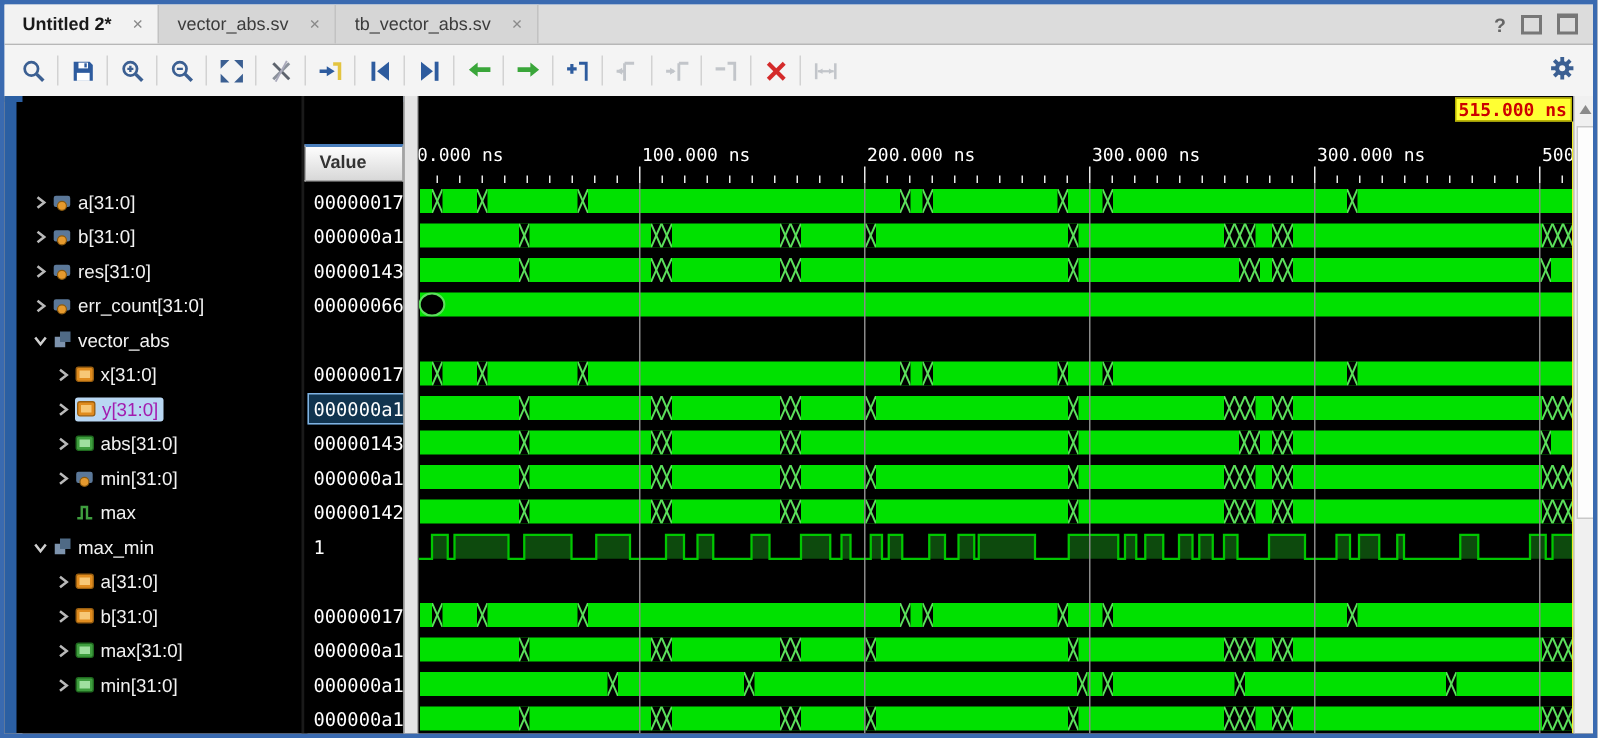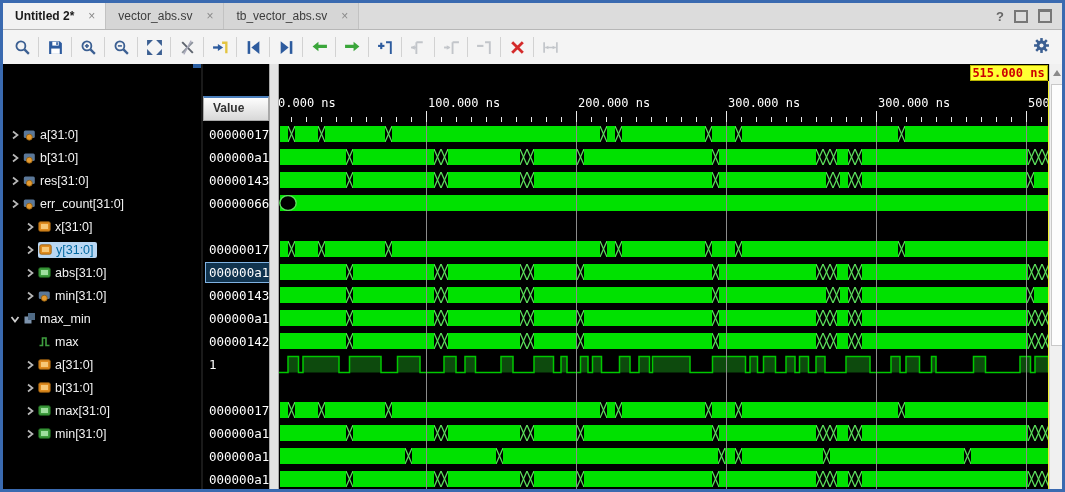--- a/index.html
+++ b/index.html
@@ -18,32 +18,32 @@
   .tbtn{width:26px;height:26px;display:flex;align-items:center;justify-content:center;}
   .tbtn svg{width:17px;height:17px;}
   .tbtn.disabled{opacity:.55;}
   .tsep{width:1px;height:20px;background:#d2d2d2;margin:0 3px;}
   #gear{position:absolute;right:10px;top:31px;width:22px;height:22px;}
   
   #content{position:absolute;left:0;top:61px;right:0;bottom:0;background:#000;}
   #left-strip{position:absolute;left:0;top:0;width:8px;bottom:0;background:#2b5fa3;}
   #panel-accent{position:absolute;left:0;top:0;width:273px;height:4px;background:#2b5fa3;}
   .panel-head{position:absolute;height:25px;top:32px;background:linear-gradient(#fdfdfd,#d8d8d8);border:1px solid #a9a9a9;border-top:2px solid #4a7ebb;box-sizing:border-box;font-size:12px;font-weight:bold;color:#333;line-height:21px;padding-left:9px;}
-  #names-panel{position:absolute;left:0;top:0;width:190px;bottom:0;background:#000;overflow:hidden;}
+  #names-panel{position:absolute;left:12px;top:0;width:190px;bottom:0;background:#000;overflow:hidden;}
   #values-panel{position:absolute;left:200px;top:0;width:66px;bottom:0;background:#000;overflow:hidden;}
   #names-head{left:8px;width:190px;}
   #values-head{left:200px;width:66px;}
   #panel-gap{position:absolute;left:198px;top:0;width:2px;bottom:0;background:#1a1a1a;}
   .rows{position:absolute;left:0;right:0;top:59px;}
   .trow{height:23px;display:flex;align-items:center;font-size:12.5px;color:#f2f2f2;white-space:nowrap;}
   .chev{width:12px;height:12px;flex:0 0 12px;margin-right:2px;}
   .sicon{width:13px;height:13px;flex:0 0 13px;margin-right:4px;}
   .sicon svg,.chev svg{width:100%;height:100%;display:block;}
   .selwrap{display:flex;align-items:center;background:#b9d7f3;border-radius:2px;padding:1px 3px 1px 1px;color:#111;}
-  .selwrap .nm{color:#0369a1;}
+  .selwrap .nm{color:#a21caf;}
   .vrow{height:23px;line-height:23px;font-family:"DejaVu Sans Mono",monospace;font-size:12.5px;color:#fff;padding-left:6px;}
   .vsel{display:inline-block;line-height:19px;height:19px;margin-top:1px;padding:0 3px;margin-left:-4px;background:#11344f;border:1px solid #7fb2e2;color:#fff;}
   
   #splitter{position:absolute;left:266px;top:0;width:10px;bottom:0;background:#e4e4e4;border-left:1px solid #aaa;border-right:1px solid #aaa;box-sizing:border-box;}
   
   #wave{position:absolute;left:276px;top:0;width:770px;bottom:0;background:#000;overflow:hidden;}
   #badge{position:absolute;top:1px;height:16px;width:78px;background:#ffff33;border:1px solid #b9b400;box-sizing:border-box;color:#cc0000;font-family:"DejaVu Sans Mono",monospace;font-size:12px;font-weight:bold;text-align:center;line-height:14px;}
   #ruler{position:absolute;left:0;top:26px;width:100%;height:32px;}
   .tick{position:absolute;bottom:0;width:1px;background:#e8e8e8;}
   .tlabel{position:absolute;top:6px;color:#fff;font-family:"DejaVu Sans Mono",monospace;font-size:12px;white-space:nowrap;}
@@ -287,20 +287,34 @@
               </svg>
             </span>
             <span class="sicon">
               <svg viewBox="0 0 13 13">
                 <rect x="0.8" y="2.5" width="11" height="7.5" rx="1.5" fill="#5b7899"></rect>
                 <circle cx="6.3" cy="9.2" r="3" fill="#e69a2e" stroke="#8a5a10" stroke-width="0.8"></circle>
               </svg>
             </span>
             <span class="nm">err_count[31:0]</span>
           </div>
+          <div class="trow" style="padding-left: 6px;">
+            <span class="chev">
+              <svg viewBox="0 0 12 12">
+                <path d="M2.5 4 L6 8.5 L9.5 4" fill="none" stroke="#cfcfcf" stroke-width="1.7"></path>
+              </svg>
+            </span>
+            <span class="sicon">
+              <svg viewBox="0 0 13 13">
+                <rect x="1.5" y="4.5" width="7" height="7" fill="#7d93ad"></rect>
+                <rect x="5" y="1" width="7" height="7" fill="#4f6a85"></rect>
+              </svg>
+            </span>
+            <span class="nm">vector_abs</span>
+          </div>
           <div class="trow" style="padding-left: 21px;">
             <span class="chev">
               <svg viewBox="0 0 12 12">
                 <path d="M4 2.5 L8.5 6 L4 9.5" fill="none" stroke="#b9b9b9" stroke-width="1.7"></path>
               </svg>
             </span>
             <span class="sicon">
               <svg viewBox="0 0 13 13">
                 <rect x="0.8" y="1.8" width="11.4" height="9.4" rx="1.5" fill="#e08c1f" stroke="#9a5f10" stroke-width="0.9"></rect>
                 <rect x="3" y="4" width="7" height="5" fill="#f7c877"></rect>
@@ -345,42 +359,42 @@
               </svg>
             </span>
             <span class="sicon">
               <svg viewBox="0 0 13 13">
                 <rect x="0.8" y="2.5" width="11" height="7.5" rx="1.5" fill="#5b7899"></rect>
                 <circle cx="6.3" cy="9.2" r="3" fill="#e69a2e" stroke="#8a5a10" stroke-width="0.8"></circle>
               </svg>
             </span>
             <span class="nm">min[31:0]</span>
           </div>
-          <div class="trow" style="padding-left: 6px;">
-            <span class="chev">
-              <svg viewBox="0 0 12 12">
-                <path d="M2.5 4 L6 8.5 L9.5 4" fill="none" stroke="#cfcfcf" stroke-width="1.7"></path>
-              </svg>
-            </span>
-            <span class="sicon">
-              <svg viewBox="0 0 13 13">
-                <rect x="1.5" y="4.5" width="7" height="7" fill="#7d93ad"></rect>
-                <rect x="5" y="1" width="7" height="7" fill="#4f6a85"></rect>
-              </svg>
-            </span>
-            <span class="nm">max_min</span>
-          </div>
           <div class="trow" style="padding-left: 21px;">
             <span class="chev"></span>
             <span class="sicon">
               <svg viewBox="0 0 13 13">
                 <path d="M1.5 10.5 h3 v-7.5 h3.5 v7.5 h3.5" fill="none" stroke="#3f9e3f" stroke-width="1.6"></path>
               </svg>
             </span>
             <span class="nm">max</span>
+          </div>
+          <div class="trow" style="padding-left: 6px;">
+            <span class="chev">
+              <svg viewBox="0 0 12 12">
+                <path d="M2.5 4 L6 8.5 L9.5 4" fill="none" stroke="#cfcfcf" stroke-width="1.7"></path>
+              </svg>
+            </span>
+            <span class="sicon">
+              <svg viewBox="0 0 13 13">
+                <rect x="1.5" y="4.5" width="7" height="7" fill="#7d93ad"></rect>
+                <rect x="5" y="1" width="7" height="7" fill="#4f6a85"></rect>
+              </svg>
+            </span>
+            <span class="nm">max_min</span>
           </div>
           <div class="trow" style="padding-left: 21px;">
             <span class="chev">
               <svg viewBox="0 0 12 12">
                 <path d="M4 2.5 L8.5 6 L4 9.5" fill="none" stroke="#b9b9b9" stroke-width="1.7"></path>
               </svg>
             </span>
             <span class="sicon">
               <svg viewBox="0 0 13 13">
                 <rect x="0.8" y="1.8" width="11.4" height="9.4" rx="1.5" fill="#e08c1f" stroke="#9a5f10" stroke-width="0.9"></rect>

